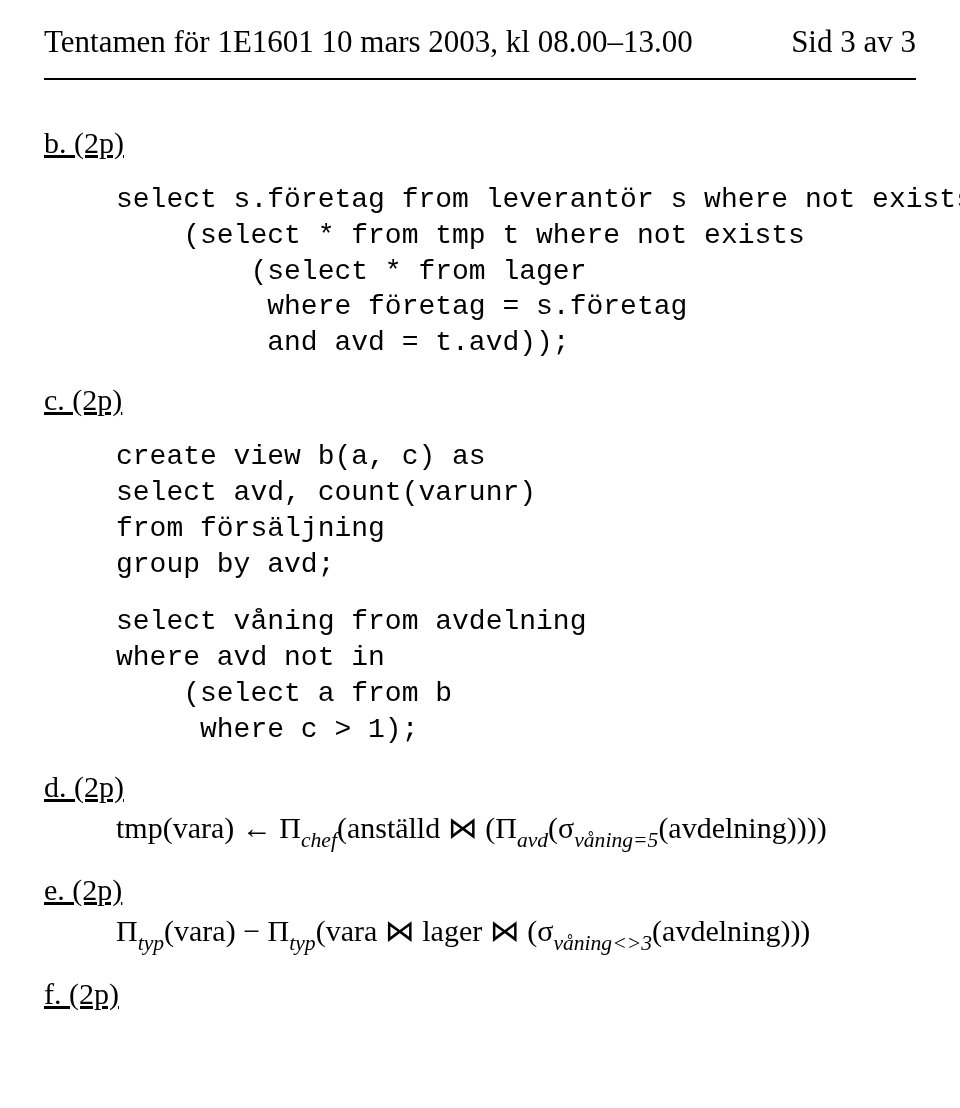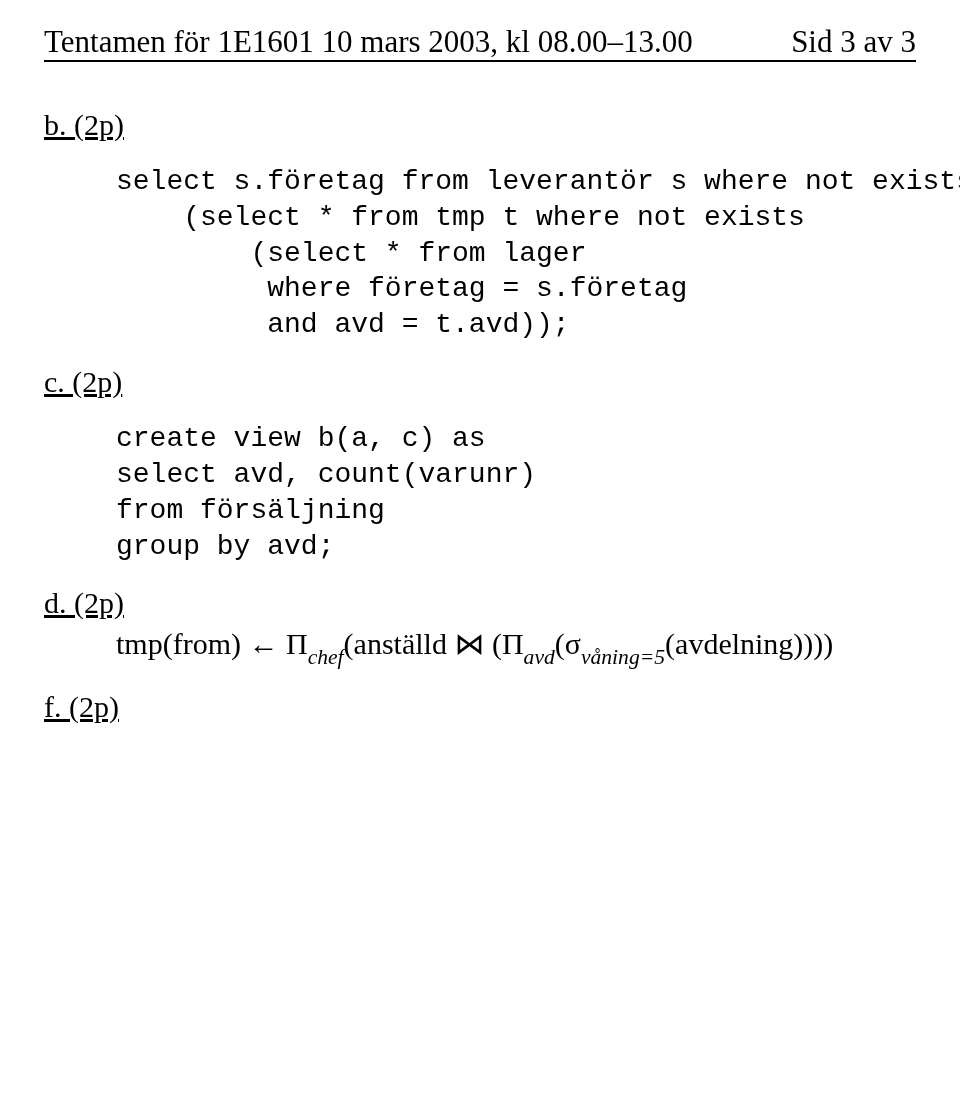--- a/index.html
+++ b/index.html
@@ -14,21 +14,21 @@
     padding: 24px 44px 60px 44px;
     box-sizing: border-box;
     width: 960px;
   }
   .header-line {
     display: flex;
     justify-content: space-between;
     align-items: baseline;
     font-size: 31px;
     border-bottom: 2px solid #000;
-    padding-bottom: 0;
+    padding-bottom: 18px;
     margin-bottom: 46px;
   }
   .section {
     margin-top: 18px;
     font-size: 30px;
   }
   .label {
     display: inline;
     text-decoration: underline;
   }
@@ -74,30 +74,42 @@
          where företag = s.företag
          and avd = t.avd));</div>
   </div>
 
   <div class="section">
     <span class="label">c. (2p)</span>
     <div class="codeblock">create view b(a, c) as
 select avd, count(varunr)
 from försäljning
 group by avd;</div>
+    <div class="codeblock">select våning from avdelning
+where avd not in
+    (select a from b
+     where c &gt; 1);</div>
   </div>
 
   <div class="section">
     <span class="label">d. (2p)</span>
     <div class="ra-indent">
       <div>
-        <span>tmp(from) ← Π</span><span class="sub">chef</span><span>(anställd ⋈ (Π</span><span class="sub">avd</span><span>(σ</span><span class="sub">våning=5</span><span>(avdelning))))</span>
+        <span>tmp(vara) ← Π</span><span class="sub">chef</span><span>(anställd ⋈ (Π</span><span class="sub">avd</span><span>(σ</span><span class="sub">våning=5</span><span>(avdelning))))</span>
       </div>
     </div>
   </div>
 
+  <div class="section">
+    <span class="label">e. (2p)</span>
+    <div class="ra-indent">
+      <div>
+        <span>Π</span><span class="sub">typ</span><span>(vara) − Π</span><span class="sub">typ</span><span>(vara ⋈ lager ⋈ (σ</span><span class="sub">våning&lt;&gt;3</span><span>(avdelning)))</span>
+      </div>
+    </div>
+  </div>
 
   <div class="section">
     <span class="label">f. (2p)</span>
     
   </div>
 
 </div>
 
 </body></html>

